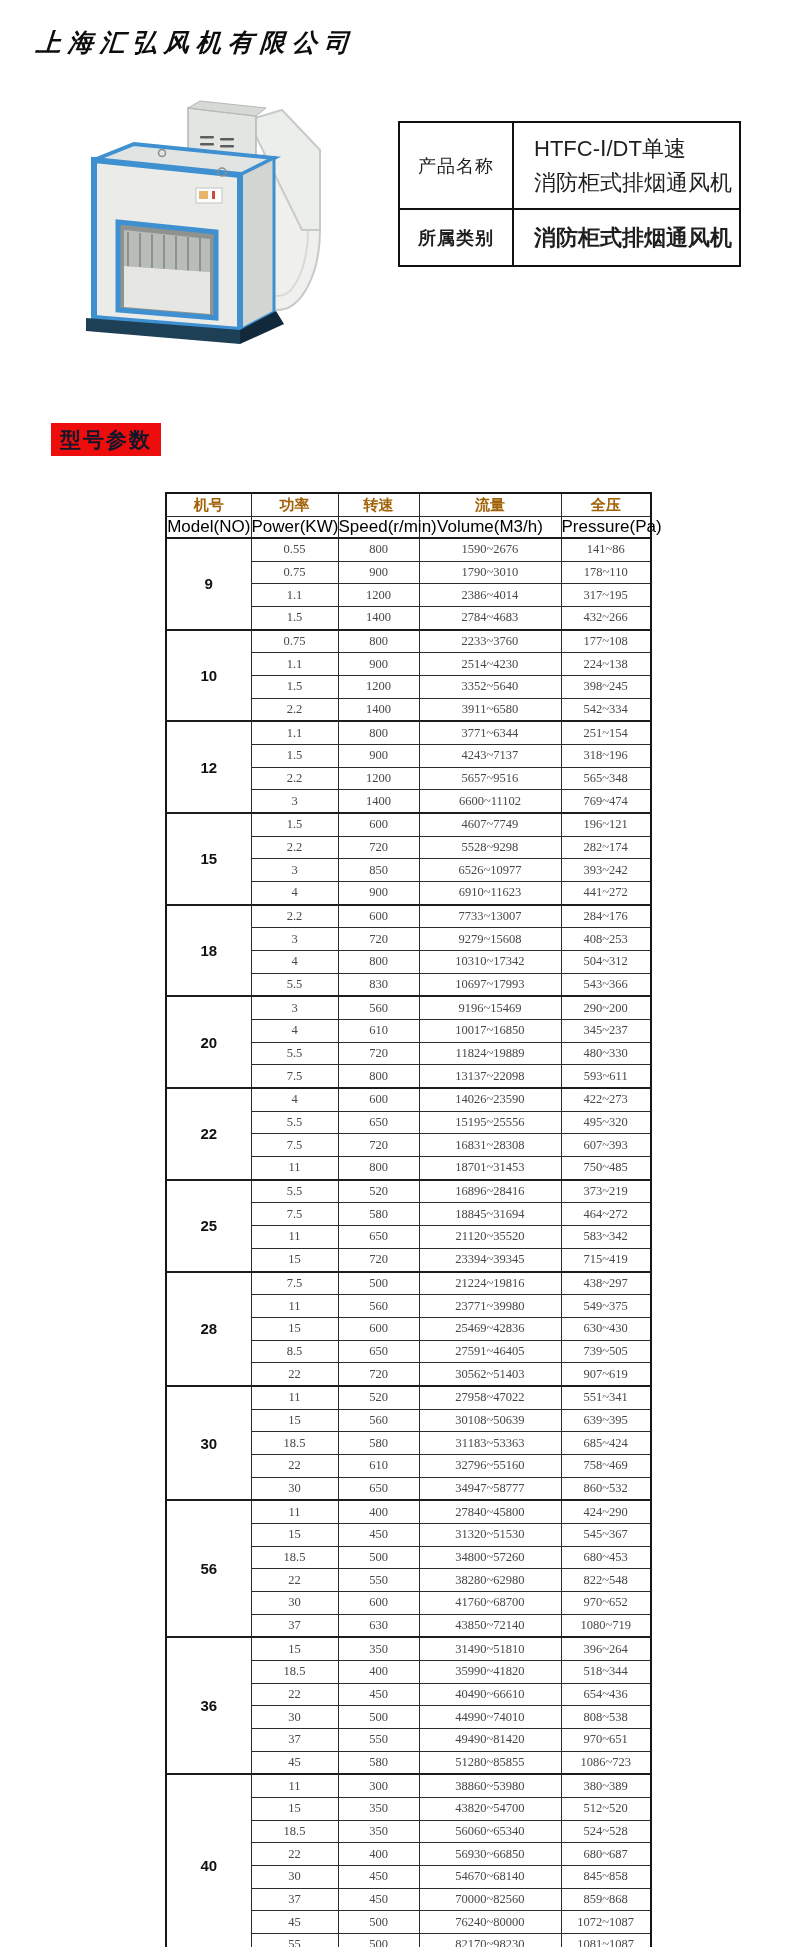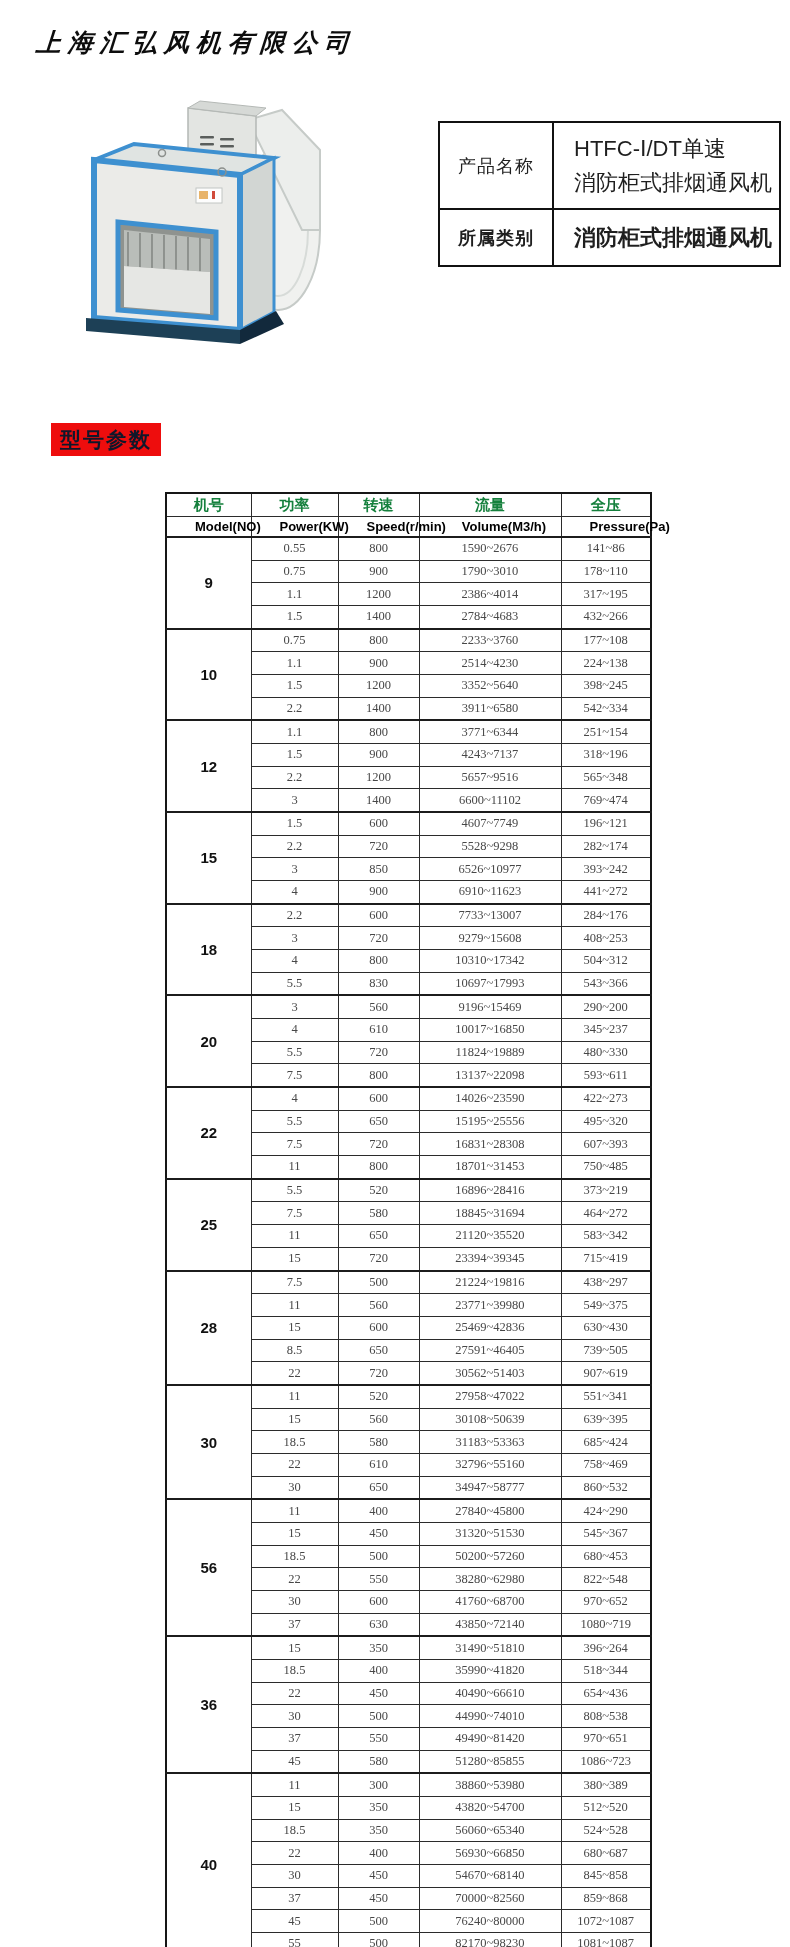--- a/index.html
+++ b/index.html
@@ -9,38 +9,38 @@
   
   .company{position:absolute;left:36px;top:26px;font-family:"DejaVu Serif", serif;
     font-style:italic;font-weight:bold;font-size:25px;color:#0d0d0d;letter-spacing:7px;
     transform:skewX(-4deg);}
 
   
   .photo{position:absolute;left:70px;top:80px;width:252px;height:280px;}
 
   
   .info-table{position:absolute;left:398px;top:121px;width:343px;border-collapse:collapse;
-    table-layout:fixed;margin-left:40px;}
+    table-layout:fixed;}
   .info-table td{border:2px solid #111;vertical-align:middle;color:#1f1f1f;}
   .info-table .lbl{width:110px;text-align:center;font-size:18px;letter-spacing:1px;}
   .info-table .val{font-size:22px;padding-left:20px;line-height:34px;}
   .r1{height:87px;}.r2{height:60px;}.r3{height:57px;font-weight:bold;}
 
   
   .badge{position:absolute;left:51px;top:423px;width:110px;height:33px;background:#ee0d0d;
     color:#0f172a;font-weight:bold;font-size:21px;display:flex;align-items:center;
     justify-content:center;letter-spacing:2px;}
 
   
   .spec{position:absolute;left:165px;top:492px;width:485px;border-collapse:collapse;
     table-layout:fixed;border:2px solid #161616;}
   .spec th,.spec td{border:1px solid #2b2b2b;text-align:center;vertical-align:middle;
     padding:0;}
-  .spec thead .cn th{font-size:15px;font-weight:bold;color:#15803d;height:22px;}
-  .spec thead .en th{font-size:13px;font-weight:bold;color:#000;height:19px;padding-left:28px;}
+  .spec thead .cn th{font-size:15px;font-weight:bold;color:#a16207;height:22px;}
+  .spec thead .en th{font-size:17px;font-weight:normal;color:#000;height:19px;}
   .spec thead{border-bottom:2px solid #161616;}
   .spec tbody td.val-cell{font-family:"Liberation Serif", serif;font-size:12.5px;
     color:#474747;height:21.68px;}
   .spec tbody td.model-cell{font-size:15px;font-weight:bold;color:#111;}
   .spec tbody tr.g-top td{border-top:2px solid #1c1c1c;}
 </style>
 </head>
 <body>
 
 <div class="page">
@@ -411,21 +411,21 @@
         </tr>
         <tr>
           <td class="val-cell">15</td>
           <td class="val-cell">450</td>
           <td class="val-cell">31320~51530</td>
           <td class="val-cell">545~367</td>
         </tr>
         <tr>
           <td class="val-cell">18.5</td>
           <td class="val-cell">500</td>
-          <td class="val-cell">50200~57260</td>
+          <td class="val-cell">34800~57260</td>
           <td class="val-cell">680~453</td>
         </tr>
         <tr>
           <td class="val-cell">22</td>
           <td class="val-cell">550</td>
           <td class="val-cell">38280~62980</td>
           <td class="val-cell">822~548</td>
         </tr>
         <tr>
           <td class="val-cell">30</td>

